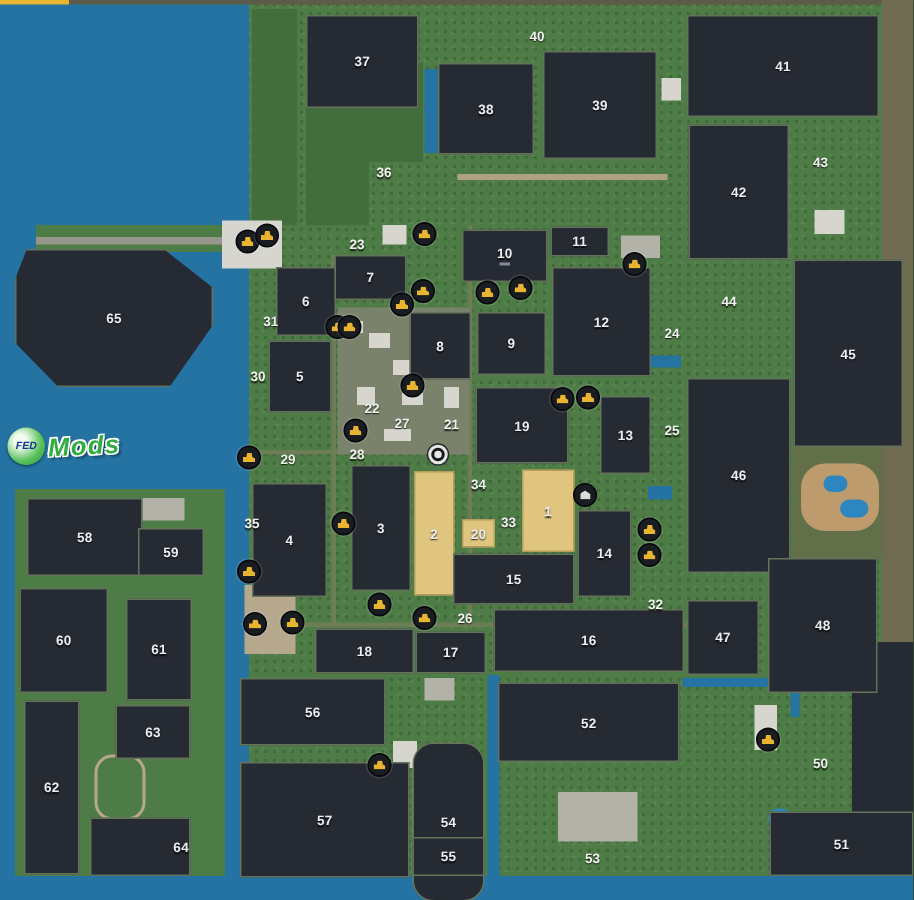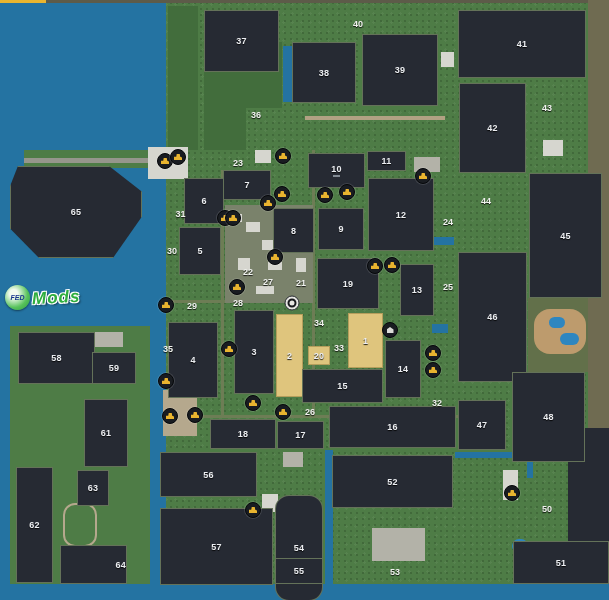--- a/index.html
+++ b/index.html
@@ -201,27 +201,30 @@
     </div>
     <div class="field dark" style="z-index: 20; left: 160px; top: 508px; width: 113px; height: 77px;">
       <span class="flabel">57</span>
     </div>
     <div class="field dark" style="z-index: 20; left: 18px; top: 332px; width: 77px; height: 52px;">
       <span class="flabel">58</span>
     </div>
     <div class="field dark" style="z-index: 20; left: 92px; top: 352px; width: 44px; height: 32px;">
       <span class="flabel">59</span>
     </div>
+    <div class="field dark" style="z-index: 20; left: 13px; top: 392px; width: 59px; height: 70px;">
+      <span class="flabel">60</span>
+    </div>
     <div class="field dark" style="z-index: 20; left: 84px; top: 399px; width: 44px; height: 68px;">
       <span class="flabel">61</span>
     </div>
     <div class="field dark" style="z-index: 20; left: 16px; top: 467px; width: 37px; height: 116px;">
       <span class="flabel">62</span>
     </div>
-    <div class="field dark" style="z-index: 20; left: 77px; top: 470px; width: 32px; height: 36px;">
+    <div class="field dark" style="z-index: 20; left: 77px; top: 470px; width: 50px; height: 36px;">
       <span class="flabel">63</span>
     </div>
     <div class="field dark" style="z-index: 20; left: 60px; top: 545px; width: 67px; height: 39px; justify-content: flex-end;">
       <span class="flabel">64</span>
     </div>
     <div class="field dark clip-oct1" style="z-index: 20; left: 10px; top: 166px; width: 132px; height: 92px;">
       <span class="flabel">65</span>
     </div>
     <div class="glabel" style="z-index: 30; left: 301px; top: 283px;">21</div>
     <div class="glabel" style="z-index: 30; left: 238px; top: 272px; padding-left: 20px;">22</div>

